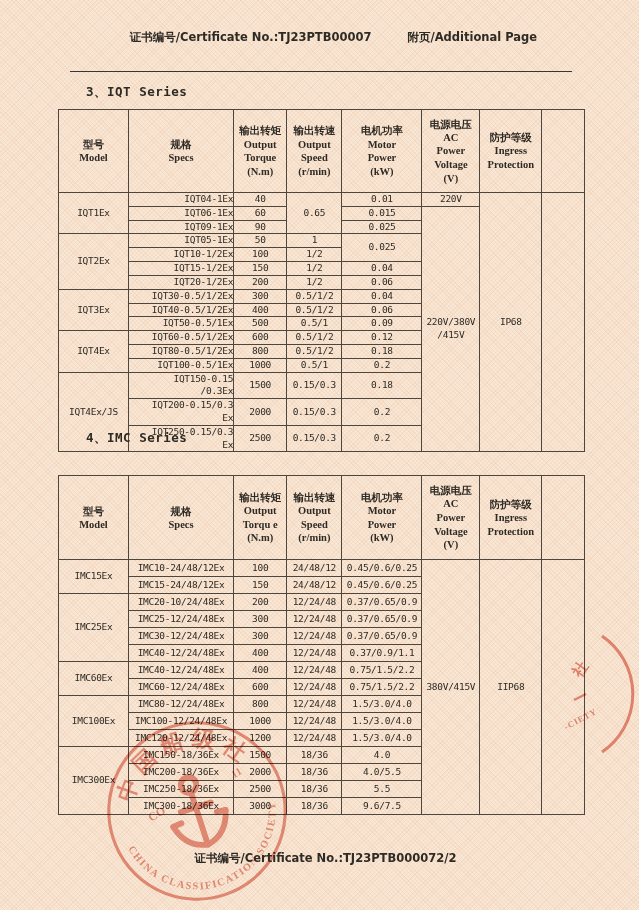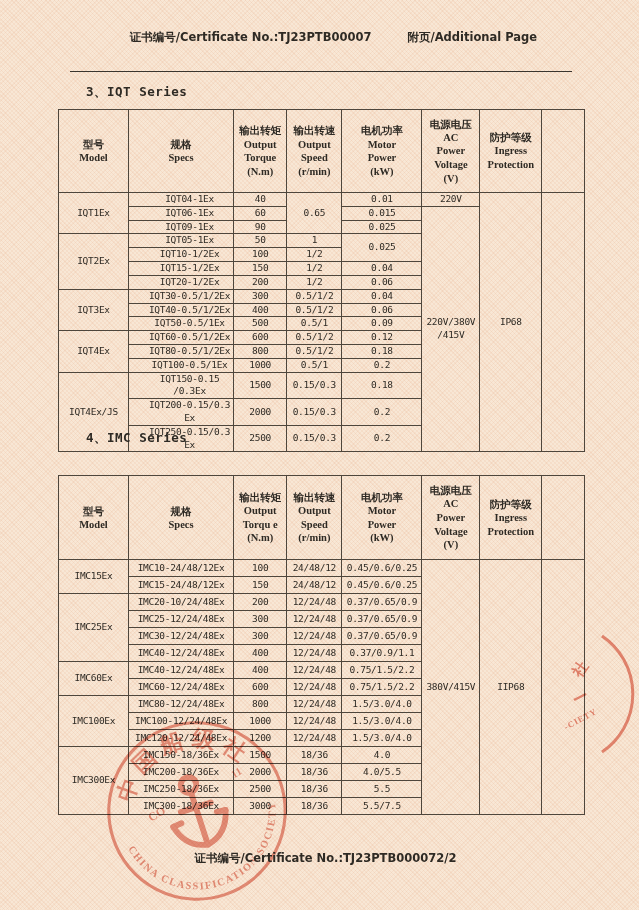--- a/index.html
+++ b/index.html
@@ -46,21 +46,21 @@
     font-family:"DejaVu Sans", sans-serif;
   }
   .spec-table th div.en{
     font-size:10.5px;font-weight:700;line-height:1.3;
     font-family:"Liberation Serif", serif;
   }
   .spec-table tbody td{
     font-family:"DejaVu Sans Mono", monospace;
     font-size:9.5px;letter-spacing:-0.3px;line-height:1.35;
   }
-  #table-1 tbody td.c1{text-align:center;padding-left:17px;}
+  #table-1 tbody td.c1{text-align:right;padding-left:17px;}
   .doc-footer{
     position:absolute;top:851px;left:0;width:100%;text-align:center;
     font-size:11.5px;font-weight:600;transform:translateX(6px);
   }
   .doc-footer .pagenum{}
   .serial{
     position:absolute;top:910px;left:48px;
     font-family:"DejaVu Serif", serif;
     font-size:16px;letter-spacing:1.5px;
     color:rgba(204,62,48,0.85);
@@ -393,21 +393,21 @@
       <tr>
         <td class="c1">IMC250-18/36Ex</td>
         <td class="c2">2500</td>
         <td class="c3">18/36</td>
         <td class="c4">5.5</td>
       </tr>
       <tr>
         <td class="c1">IMC300-18/36Ex</td>
         <td class="c2">3000</td>
         <td class="c3">18/36</td>
-        <td class="c4">5.5/7.5</td>
+        <td class="c4">9.6/7.5</td>
       </tr>
     </tbody>
   </table>
 
 <svg class="stamp-main" viewBox="0 0 200 200">
   <circle cx="100" cy="100" r="90" fill="none" stroke="#d85a45" stroke-width="3.2"></circle>
   <defs>
     <path id="arcTop" d="M 34,100 A 66,66 0 0 1 166,100"></path>
     <path id="arcBottom" d="M 20,100 A 80,80 0 0 0 180,100"></path>
   </defs>

